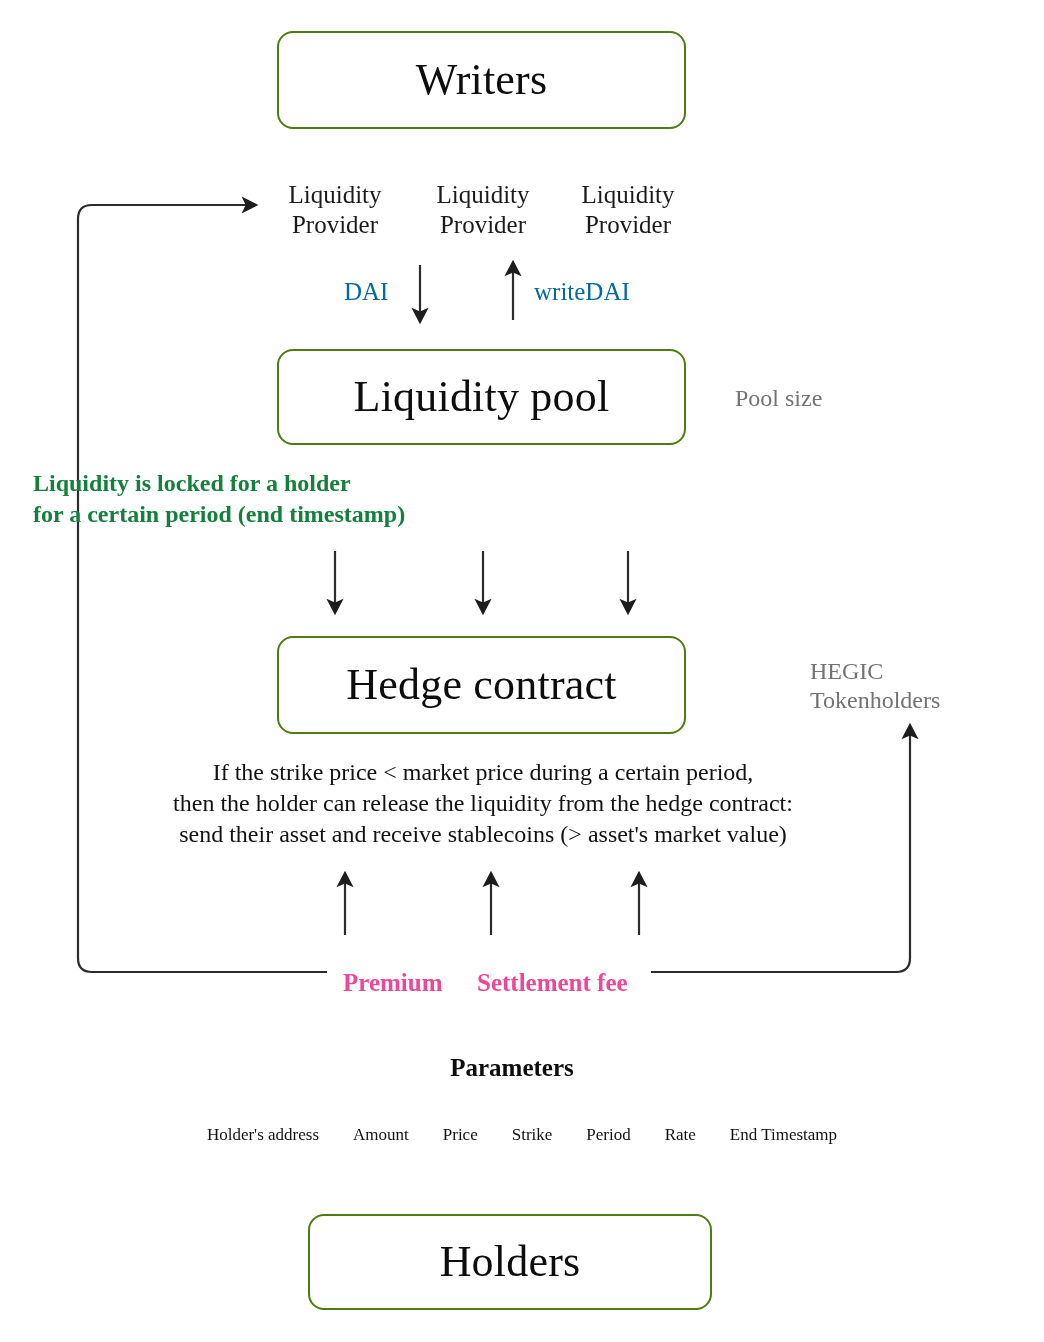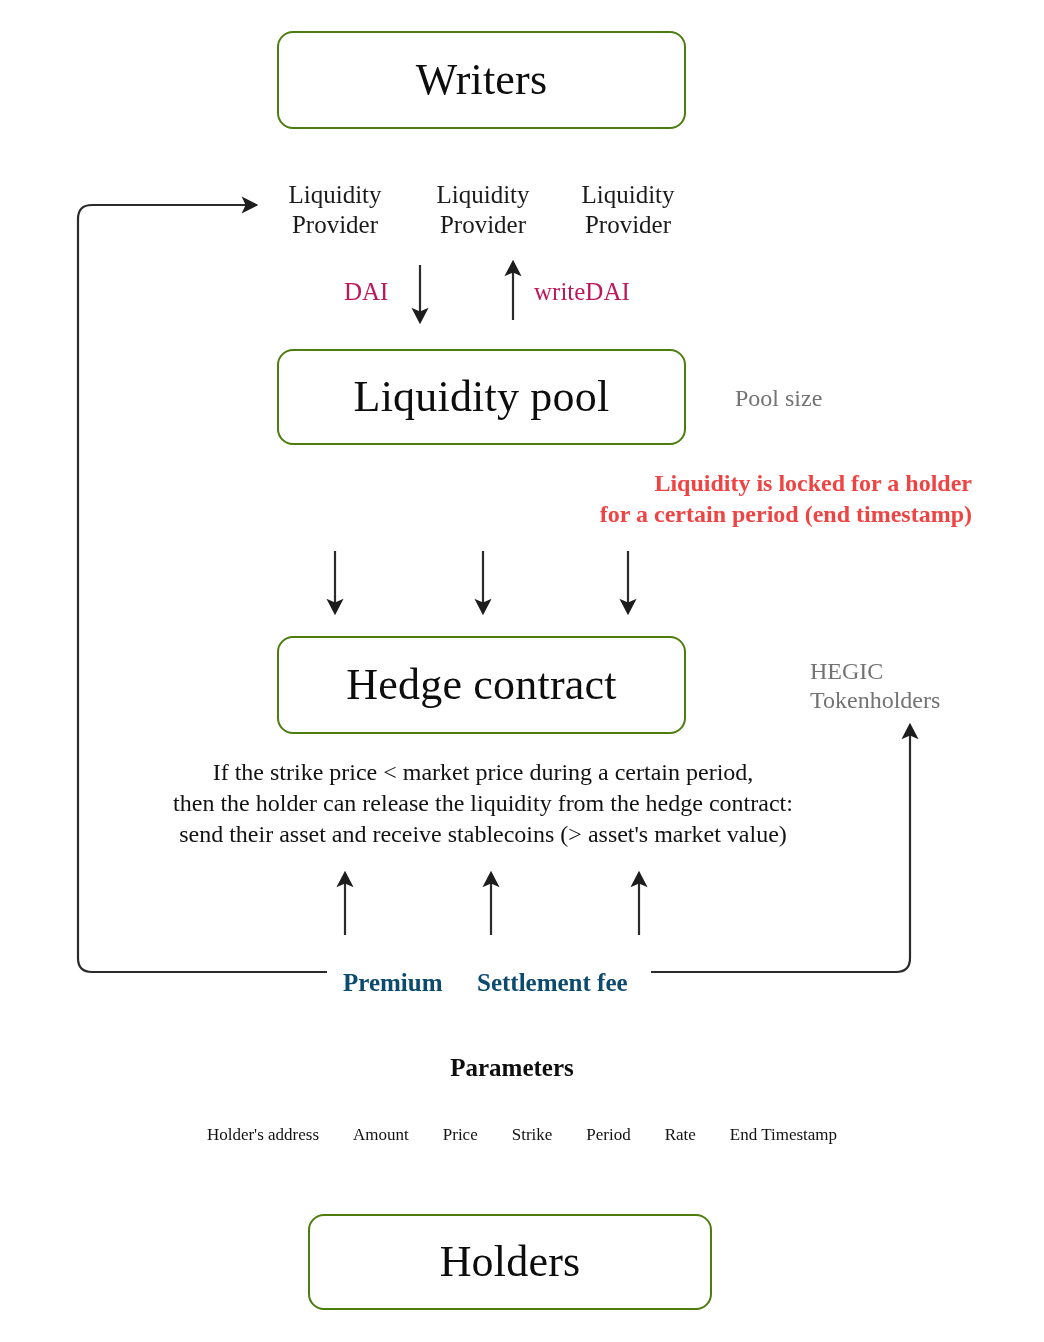--- a/index.html
+++ b/index.html
@@ -48,54 +48,55 @@
     text-align: center;
     font-size: 25px;
     line-height: 1.18;
     color: #1a1a1a;
     white-space: nowrap;
   }
   .flow-label {
     position: absolute;
     font-size: 25px;
     line-height: 1.2;
-    color: #be185d;
+    color: #0369a1;
     white-space: nowrap;
   }
   .side-label {
     position: absolute;
     font-size: 24px;
     line-height: 1.2;
     color: #737373;
     white-space: nowrap;
     text-align: left;
   }
   .note-bold {
     position: absolute;
-    text-align: right;
+    text-align: left;
     font-weight: bold;
     font-size: 24px;
     line-height: 1.3;
-    color: #ef4444;
-    white-space: nowrap;
+    color: #15803d;
+    white-space: nowrap;
+    padding-left: 33px;
   }
   .note-plain {
     position: absolute;
     text-align: center;
     font-size: 24px;
     line-height: 1.3;
     color: #121212;
     white-space: nowrap;
   }
   .fee-label {
     position: absolute;
     font-weight: bold;
     font-size: 25px;
     line-height: 1;
-    color: #0c4a6e;
+    color: #ec4899;
     white-space: nowrap;
   }
   .params-title {
     position: absolute;
     font-weight: bold;
     font-size: 25px;
     line-height: 1;
     color: #0d0d0d;
     white-space: nowrap;
     text-align: center;

